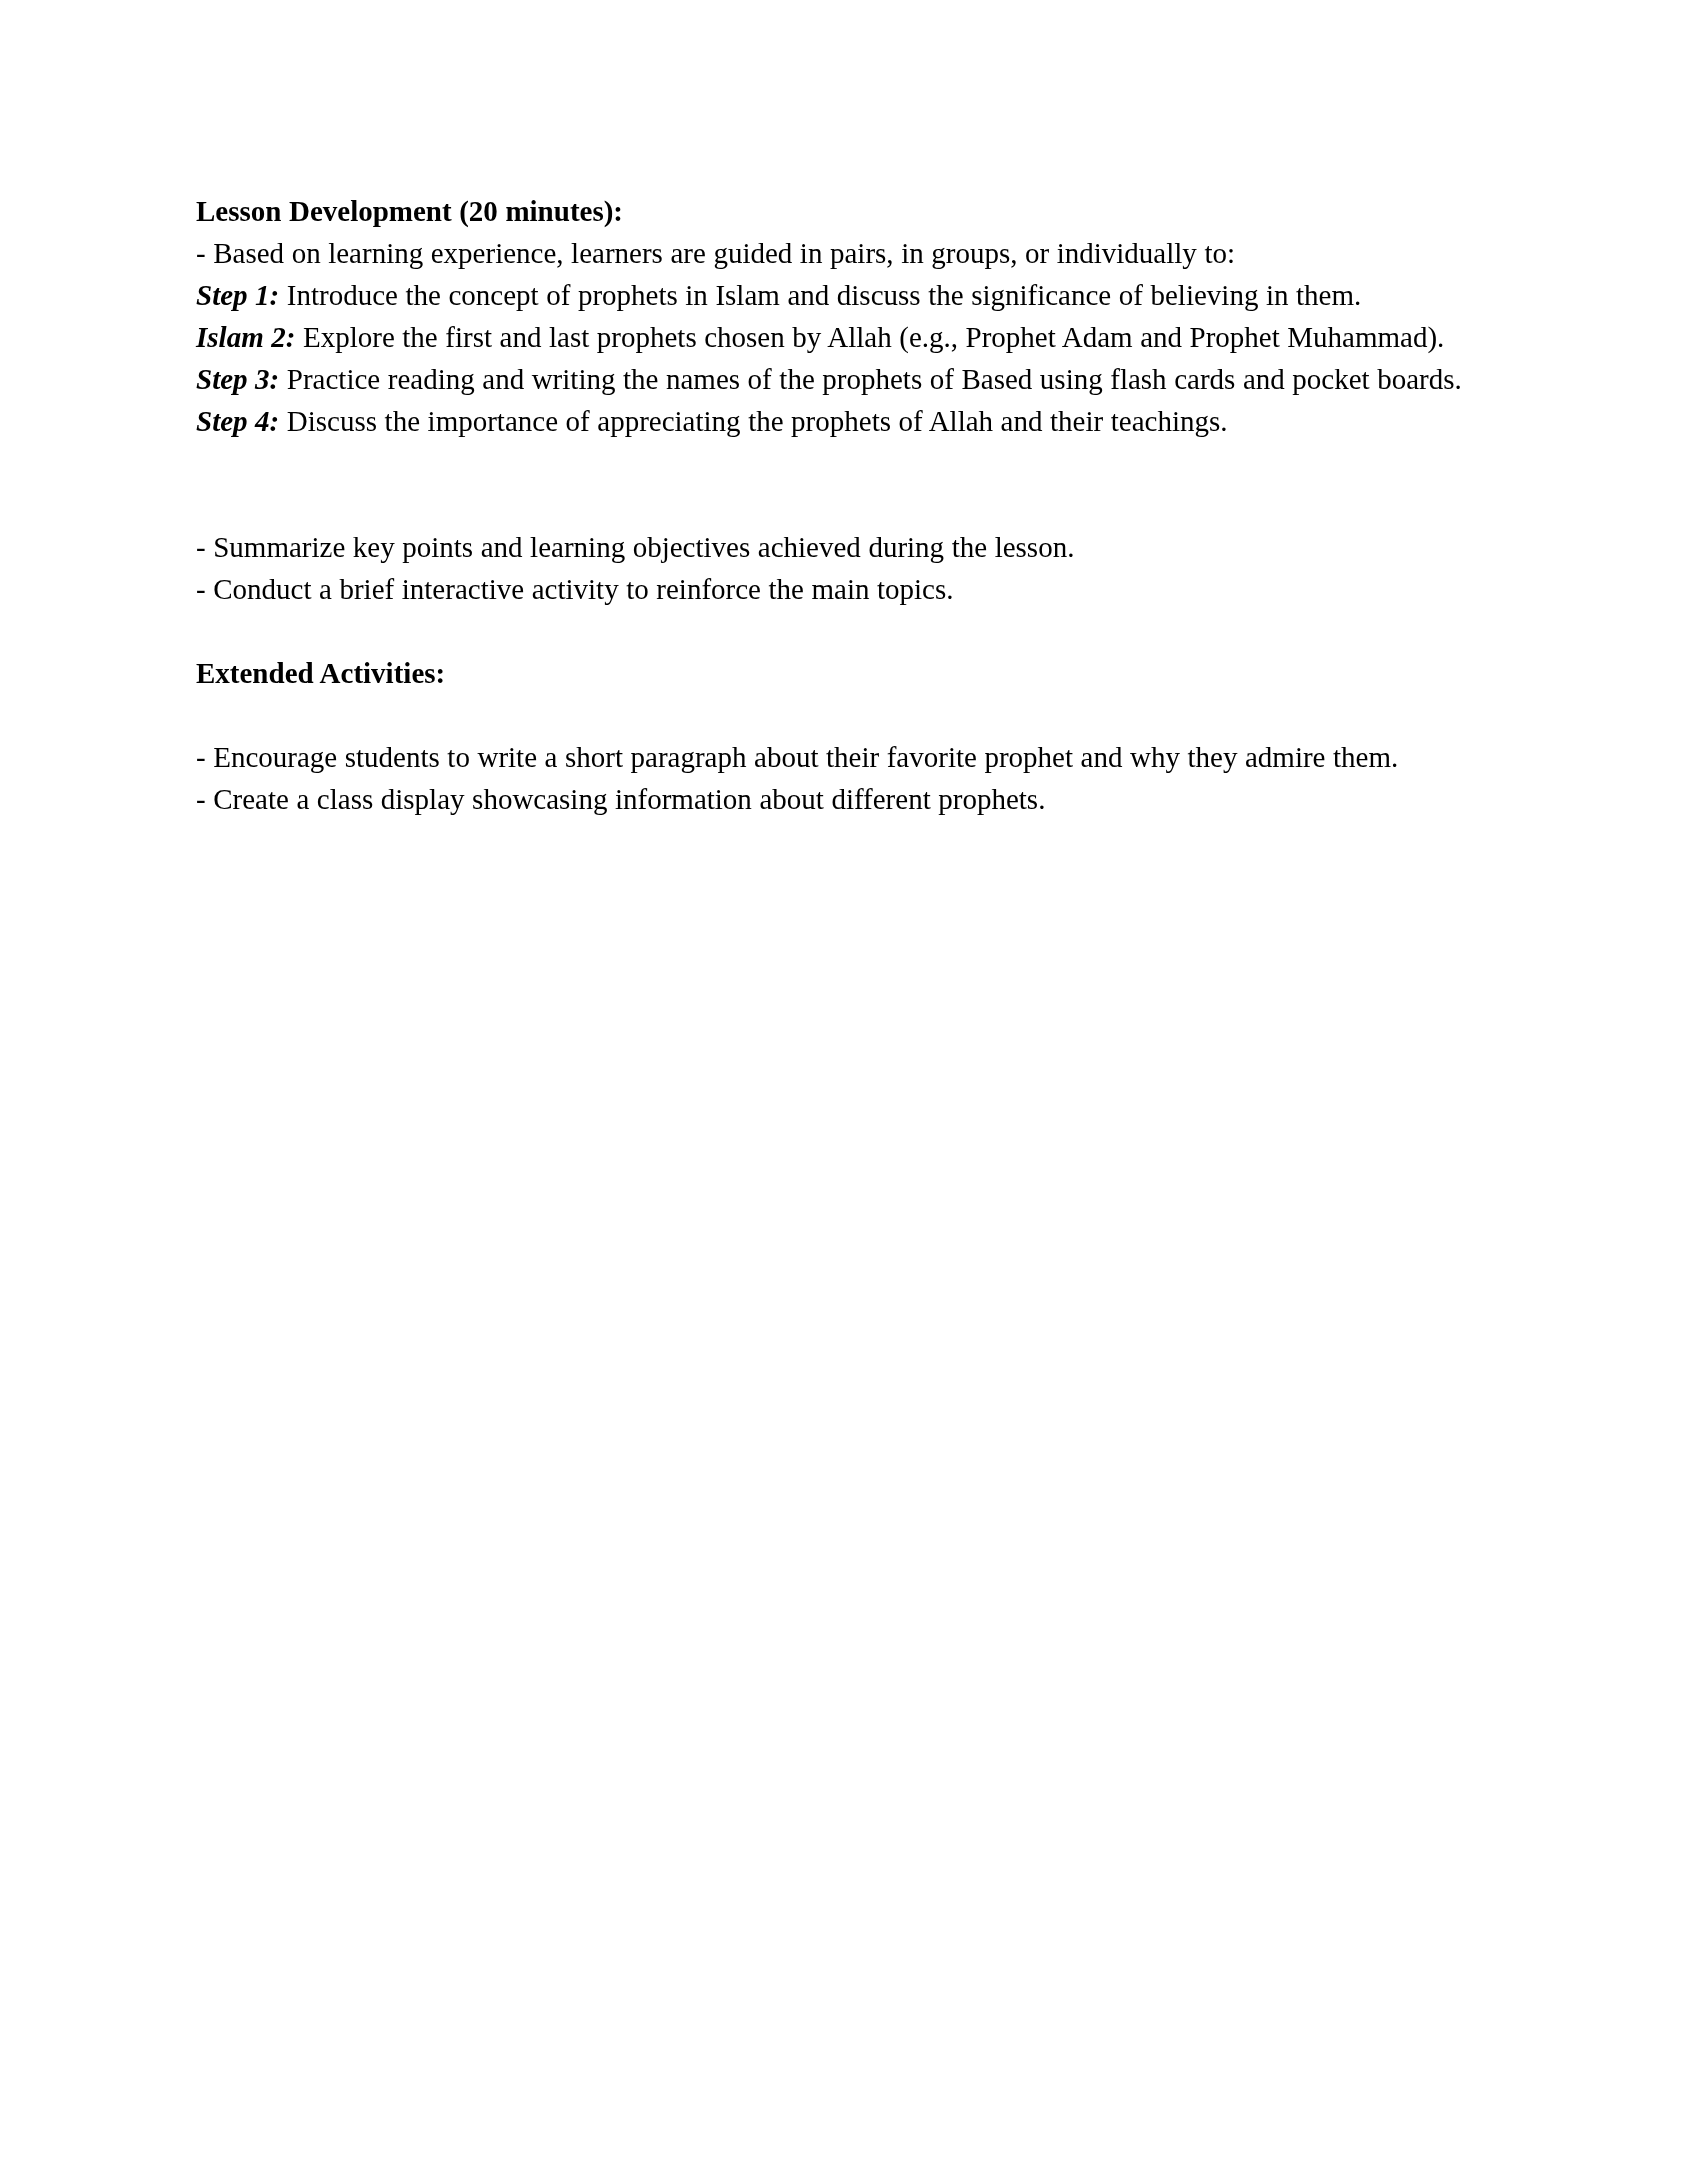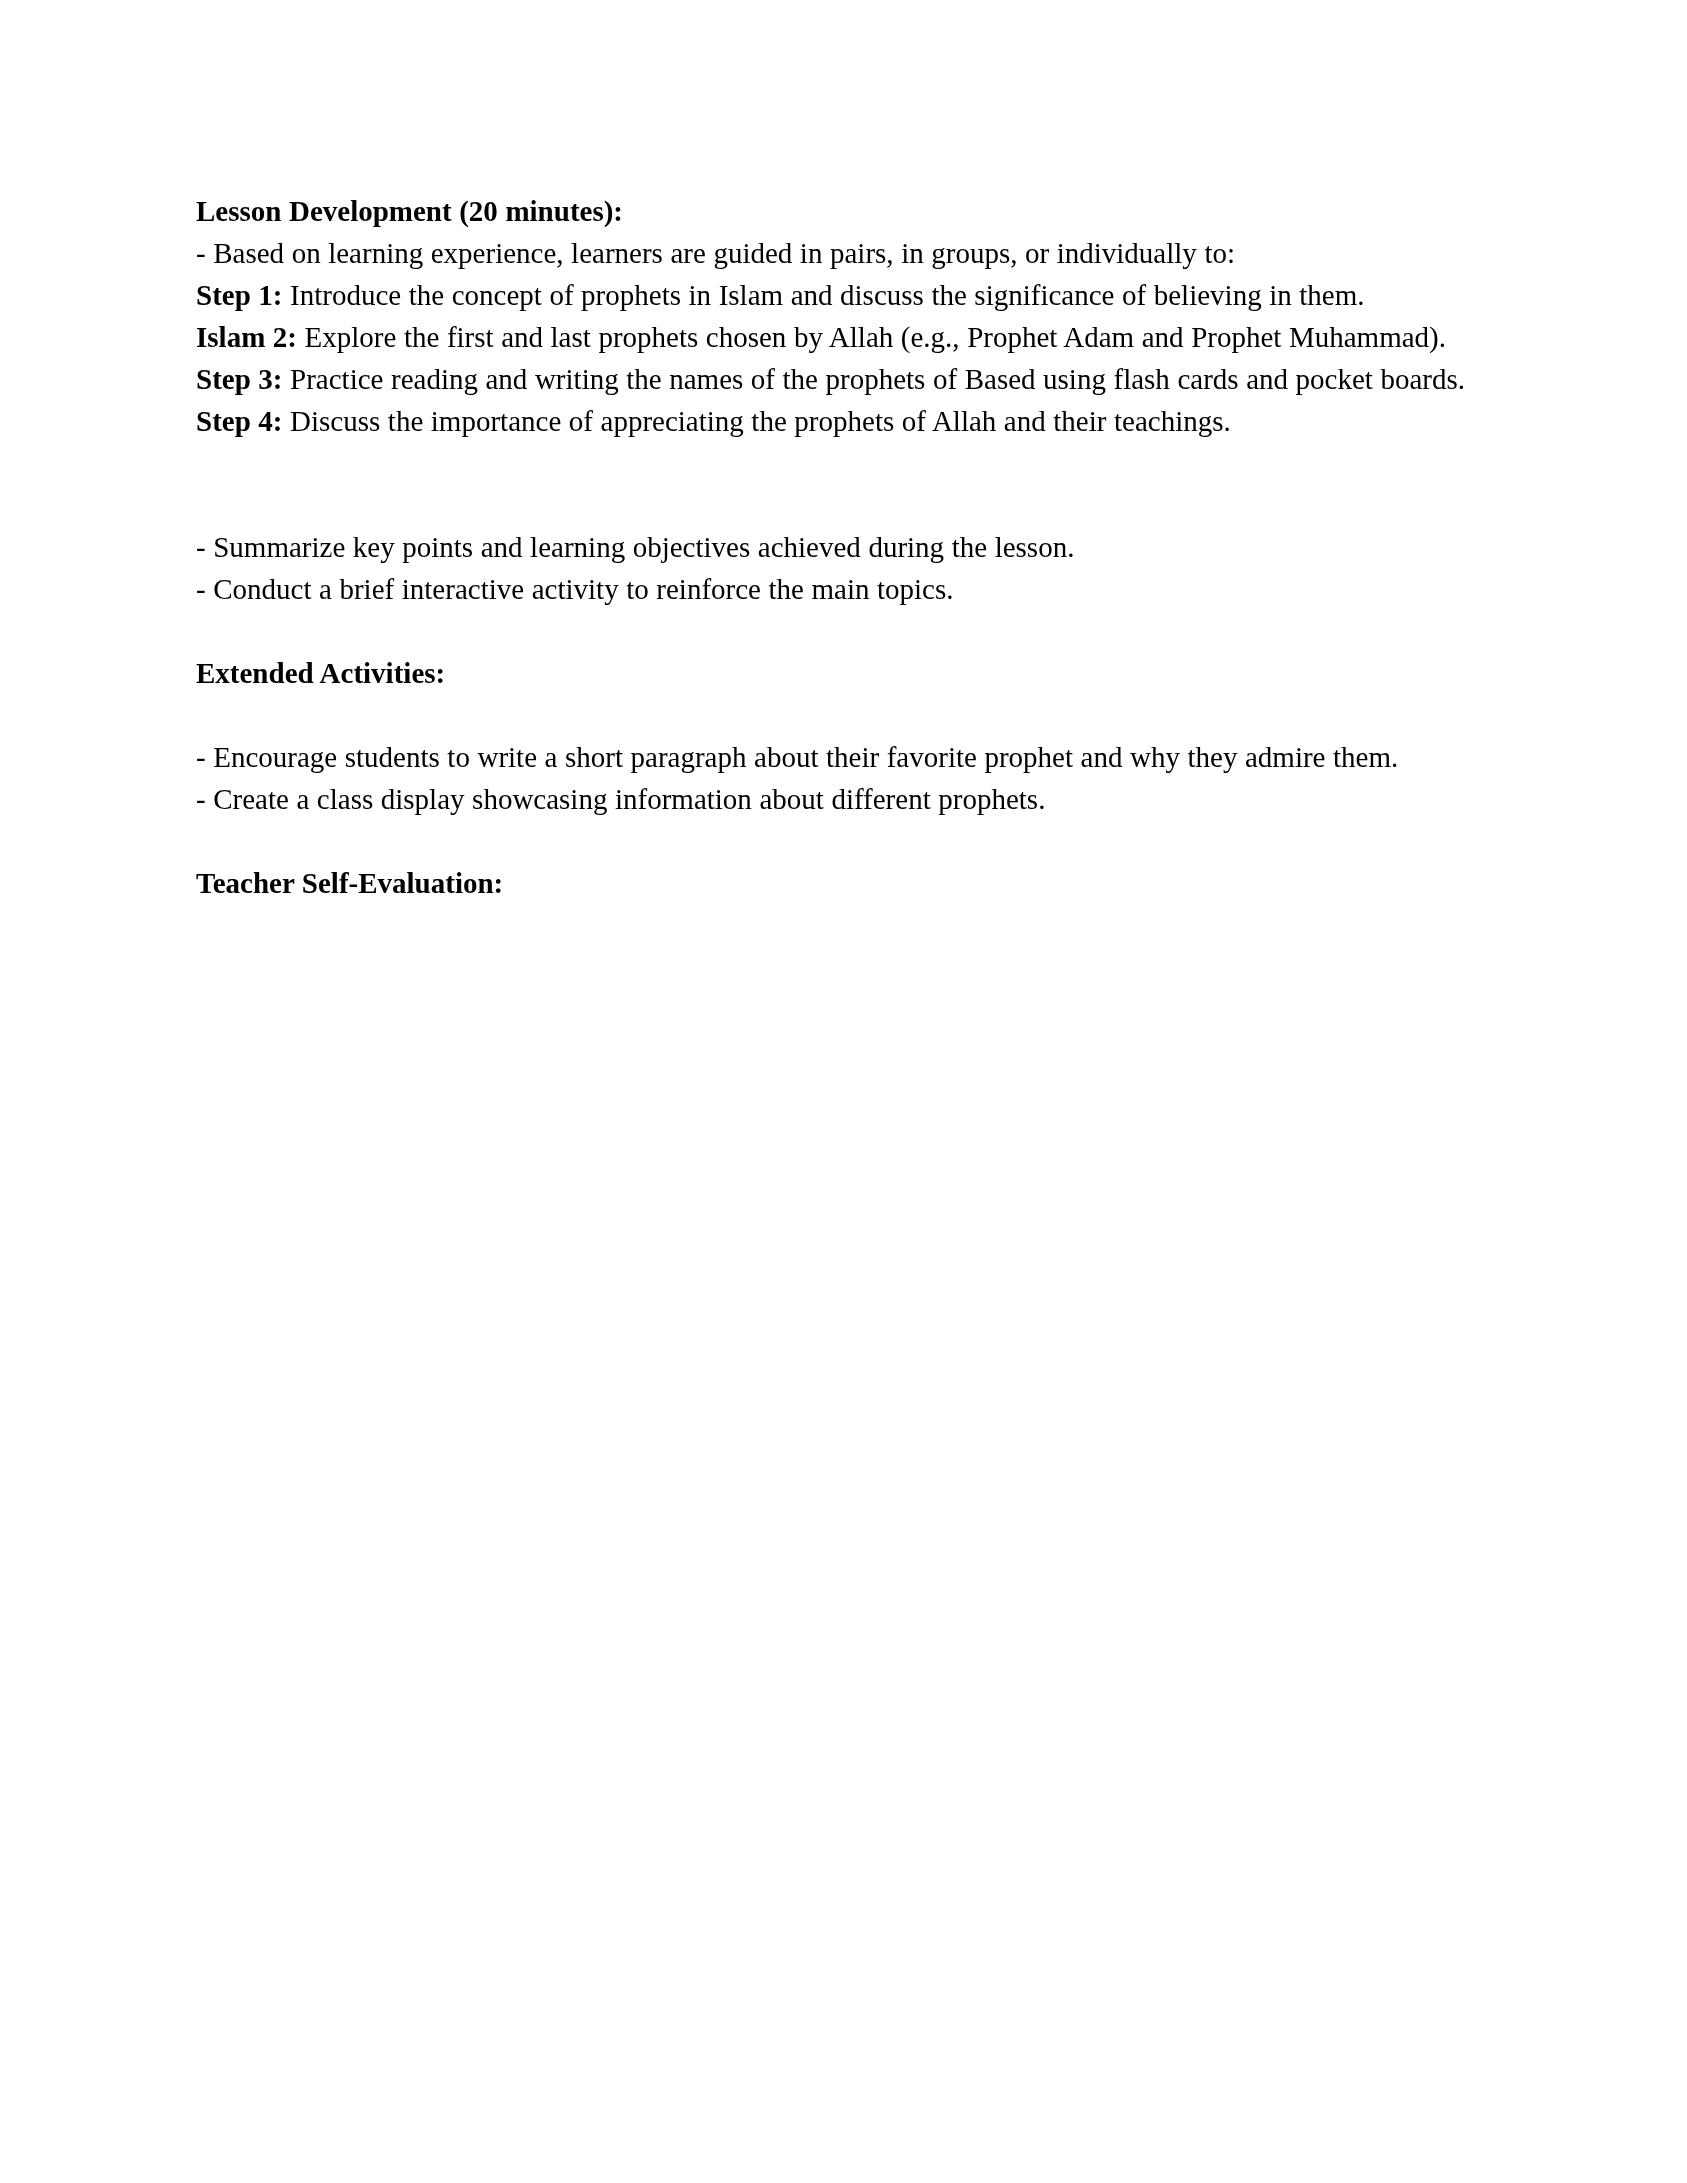--- a/index.html
+++ b/index.html
@@ -28,20 +28,21 @@
     color: #000000;
     margin: 0;
     text-align: left;
     word-spacing: 0.3px;
   }
   .para.heading {
     font-weight: bold;
   }
   .lead {
     font-weight: bold;
+    font-style: italic;
   }
   .spacer {
     height: 42px;
   }
 </style>
 </head>
 <body>
 
 <div class="page">
   <div class="doc-body">
@@ -73,17 +74,16 @@
     <p class="para heading">Extended Activities:</p>
 
     <div class="spacer"></div>
 
     <p class="para">- Encourage students to write a short paragraph about their favorite prophet and why they admire them.</p>
 
     <p class="para">- Create a class display showcasing information about different prophets.</p>
 
     <div class="spacer"></div>
 
-    <p class="para heading">Teacher Self-Evaluation:</p>
 
   </div>
 </div>
 
 
 </body></html>

